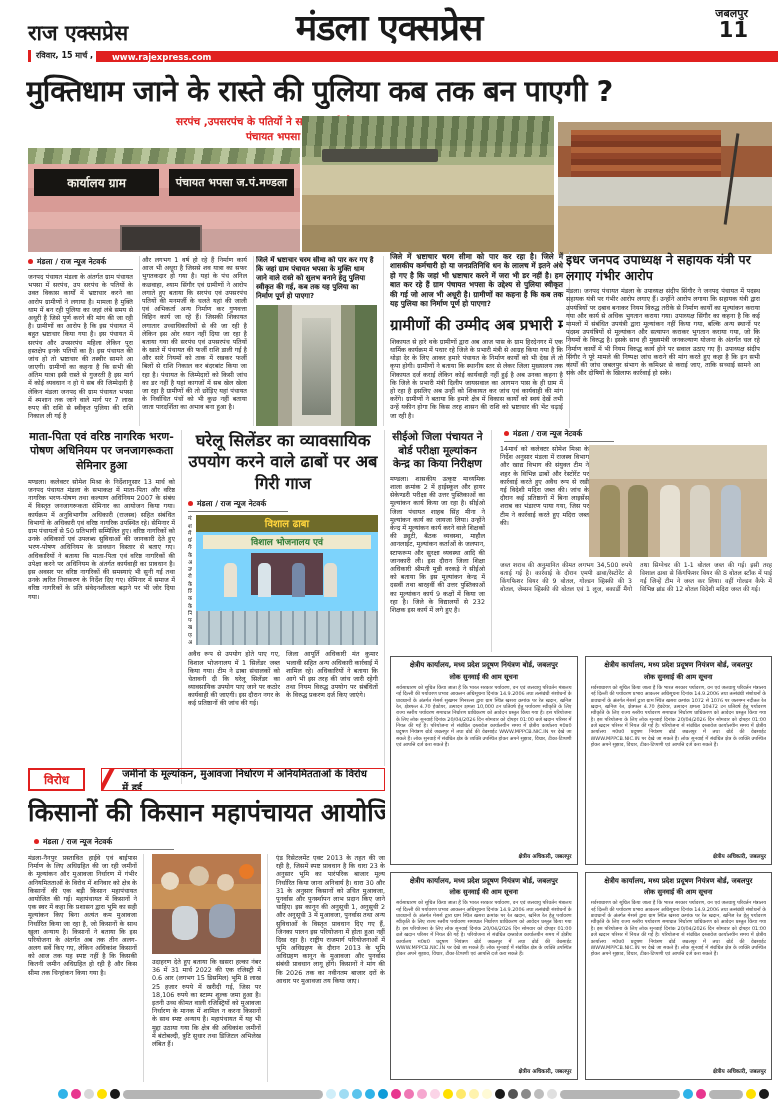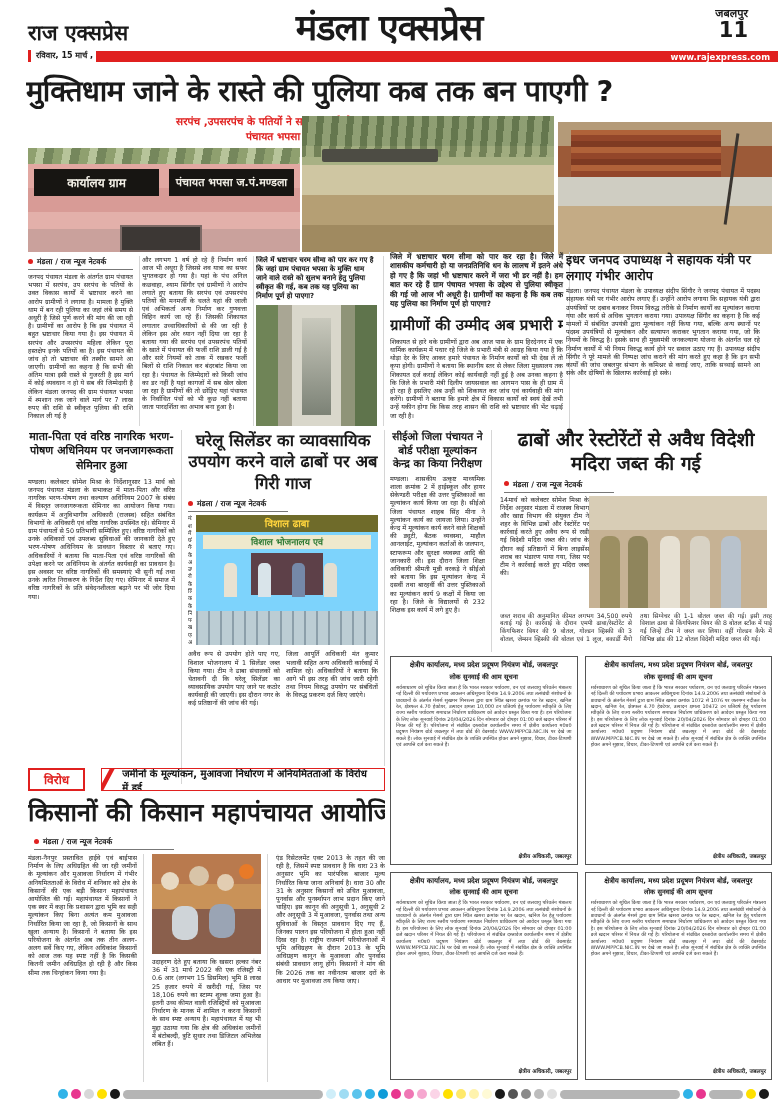--- a/index.html
+++ b/index.html
@@ -8,21 +8,21 @@
   .page{ position:relative; width:778px; height:1108px; margin:0 auto; background:#fff;
           font-family:"DejaVu Sans", sans-serif; color:#1a1a1a; overflow:hidden; }
   .abs{ position:absolute; }
 
   
   .brand{ left:28px; top:18px; font-size:21px; font-weight:800; }
   .datebox{ left:28px; top:50px; font-size:8px; font-weight:700; border-left:3px solid var(--accent); padding-left:5px; line-height:12px; }
   .mtitle{ left:0; right:0; top:2px; text-align:center; font-size:36px; font-weight:800; letter-spacing:-1px; }
   .city{ right:30px; top:5px; font-size:11px; font-weight:800; text-align:right; }
   .pageno{ right:30px; top:18px; font-size:21px; font-weight:800; text-align:right; }
-  .redbar{ left:96px; right:0; top:51px; height:11px; background:var(--accent); display:flex; justify-content:flex-end; align-items:center;padding-left:16px; }
+  .redbar{ left:96px; right:0; top:51px; height:11px; background:var(--accent); display:flex; justify-content:flex-start; align-items:center;padding-left:16px; }
   .url{ color:#fff; font-size:8.5px; font-weight:700; padding-right:8px; }
 
   
   .headline-main{ left:26px; top:70px; width:728px; font-size:29px; font-weight:800; white-space:nowrap; overflow:hidden; letter-spacing:-0.5px; }
   .subhead-red{ left:175px; top:114px; width:196px; color:var(--accent); font-weight:800; font-size:10.5px; line-height:1.45; text-align:center; }
 
   
   .photo{ position:absolute; overflow:hidden; }
   .ph-panchayat{ left:28px; top:148px; width:272px; height:104px;
      background:linear-gradient(180deg,#b9c9a0 0 14%, #e2a8a2 14% 38%, #d89b96 38% 62%, #e3b0aa 62% 78%, #caa19c 78% 100%); }
@@ -241,21 +241,20 @@
       <div class="body-text">एंड रिसेटलमेंट एक्ट 2013 के तहत की जा रही है, जिसमें स्पष्ट प्रावधान है कि धारा 23 के अनुसार भूमि का पारंपरिक बाजार मूल्य निर्धारित किया जाना अनिवार्य है। धारा 30 और 31 के अनुसार किसानों को उचित मुआवजा, पुनर्वास और पुनर्स्थापन लाभ प्रदान किए जाने चाहिए। इस कानून की अनुसूची 1, अनुसूची 2 और अनुसूची 3 में मुआवजा, पुनर्वास तथा अन्य सुविधाओं के विस्तृत प्रावधान दिए गए हैं, जिनका पालन इस परियोजना में होता हुआ नहीं दिख रहा है। राष्ट्रीय राजमार्ग परियोजनाओं में भूमि अधिग्रहण के दौरान 2013 के भूमि अधिग्रहण कानून के मुआवजा और पुनर्वास संबंधी प्रावधान लागू होंगे। किसानों ने मांग की कि 2026 तक का नवीनतम बाजार दरों के आधार पर मुआवजा तय किया जाए।</div>
     </div>
   </div>
 
   <div class="col ceo rule-r">
     <div class="h-ceo">सीईओ जिला पंचायत ने बोर्ड परीक्षा मूल्यांकन केन्द्र का किया निरीक्षण</div>
     <div class="body-text" style="height:178px">मण्डला। शासकीय उत्कृष्ट माध्यमिक शाला क्रमांक 2 में हाईस्कूल और हायर सेकेण्डरी परीक्षा की उत्तर पुस्तिकाओं का मूल्यांकन कार्य किया जा रहा है। सीईओ जिला पंचायत शाहब सिंह मीना ने मूल्यांकन कार्य का जायजा लिया। उन्होंने केन्द्र में मूल्यांकन कार्य करने वाले शिक्षकों की ड्यूटी, बैठक व्यवस्था, माहौल आनलाईट, मूल्यांकन कर्ताओं के जलपान, स्टाफरूम और सुरक्षा व्यवस्था आदि की जानकारी ली। इस दौरान जिला शिक्षा अधिकारी श्रीमती मुन्नी वरकड़े ने सीईओ को बताया कि इस मूल्यांकन केन्द्र में दसवीं तथा बारहवीं की उत्तर पुस्तिकाओं का मूल्यांकन कार्य 9 कक्षों में किया जा रहा है। जिले के विद्यालयों से 232 शिक्षक इस कार्य में लगे हुए है।</div>
   </div>
 
   <div class="col liquor">
-    <div class="h-liquor">ढाबों और रेस्टोरेंटों से अवैध विदेशी मदिरा जब्त की गई</div>
     <div class="byline" style="width:110px;margin-left:4px">
       <span class="dot"></span>
       <span>मंडला / राज न्यूज नेटवर्क</span>
     </div>
     <div class="liq-row">
       <div class="body-text">14मार्च को कलेक्टर सोमेश मिश्रा के निर्देश अनुसार मंडला में राजस्व विभाग और खाद्य विभाग की संयुक्त टीम ने शहर के विभिन्न ढाबों और रेस्टोरेंट पर कार्रवाई करते हुए अवैध रूप से रखी गई विदेशी मदिरा जब्त की। जांच के दौरान कई प्रतिष्ठानों में बिना लाइसेंस शराब का भंडारण पाया गया, जिस पर टीम ने कार्रवाई करते हुए मदिरा जब्त की।</div>
       <div class="ph-police">
         <div class="fig" style="left:6%;background:#9c8f62"></div>
         <div class="fig" style="left:22%;background:#8f855c"></div>
         <div class="fig" style="left:40%;background:#e6e0d2"></div>

